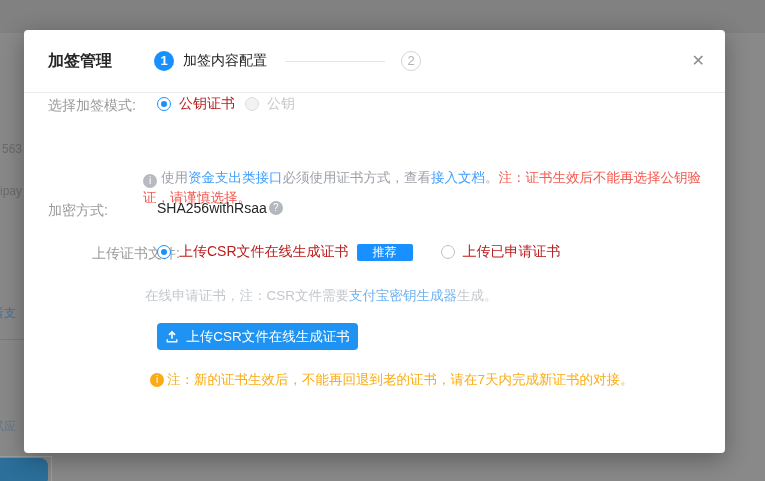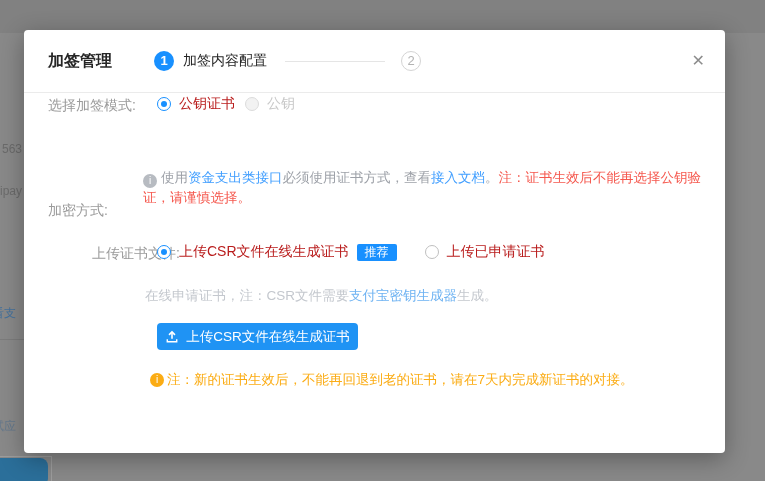--- a/index.html
+++ b/index.html
@@ -52,21 +52,21 @@
   .radio.selected{border-color:#1890ff;}
   .radio.selected::after{
     content:"";position:absolute;left:3px;top:3px;right:3px;bottom:3px;
     background:#1890ff;border-radius:50%;
   }
   .radio.disabled{background:#f2f2f2;border-color:#dcdcdc;}
   .radio-label{margin-left:8px;color:#b91c1c;}
   .radio-label.disabled{color:#c8c8c8;}
   .badge{
     display:inline-block;margin-left:8px;background:#1890ff;color:#fff;
-    font-size:12px;line-height:17px;padding:0 8px;border-radius:2px;
+    font-size:12px;line-height:17px;padding:0 16px;border-radius:2px;
   }
   .notice{
     position:absolute;left:119px;top:107px;width:568px;
     font-size:13.5px;line-height:19px;color:#9da1a8;white-space:normal;margin-top:31px;
   }
   .circle-icon{
     display:inline-block;width:14px;height:14px;border-radius:50%;
     background:#b7bbc1;color:#fff;font-size:10px;line-height:14px;
     text-align:center;vertical-align:-2px;margin-right:4px;font-style:normal;flex:none;
   }
@@ -125,20 +125,24 @@
   <div class="row-content" style="top:65px;">
     <span class="radio selected"></span>
     <span class="radio-label">公钥证书</span>
     <span class="radio disabled" style="margin-left:10px;"></span>
     <span class="radio-label disabled">公钥</span>
   </div>
 
   <div class="notice"><i class="circle-icon">i</i><span>使用</span><span class="link">资金支出类接口</span><span>必须使用证书方式，查看</span><span class="link">接入文档</span><span>。</span><span class="danger-text">注：证书生效后不能再选择公钥验证，请谨慎选择。</span></div>
 
   <div class="row-label" style="top:172px;">加密方式:</div>
+  <div class="row-content" style="top:170px;">
+    <span class="value-text">SHA256withRsaa</span>
+    <i class="circle-icon q-icon">?</i>
+  </div>
 
   <div class="row-label" style="top:215px;margin-left:44px;">上传证书文件:</div>
   <div class="row-content" style="top:213px;">
     <span class="radio selected"></span>
     <span class="radio-label">上传CSR文件在线生成证书</span>
     <span class="badge">推荐</span>
     <span class="radio" style="margin-left:28px;"></span>
     <span class="radio-label">上传已申请证书</span>
   </div>
 

